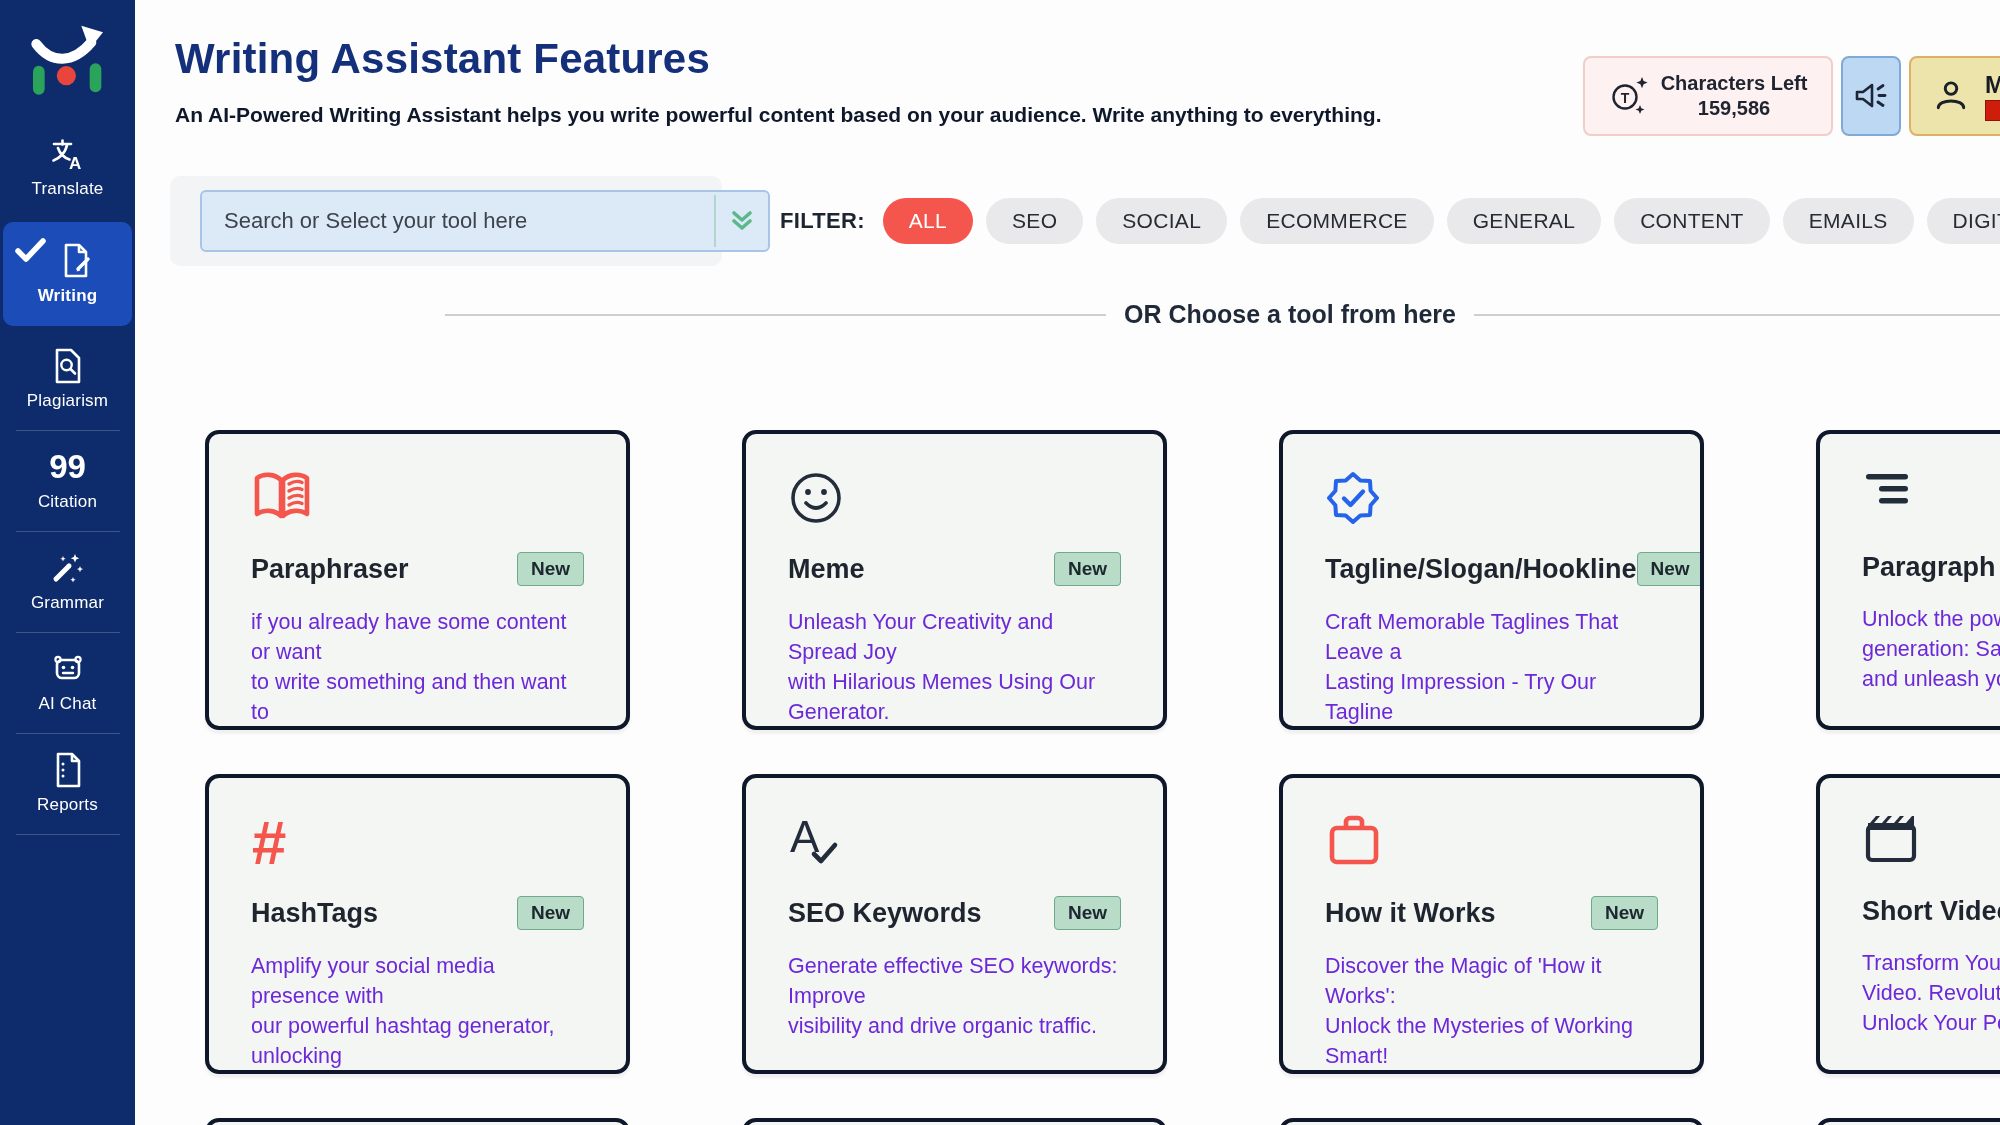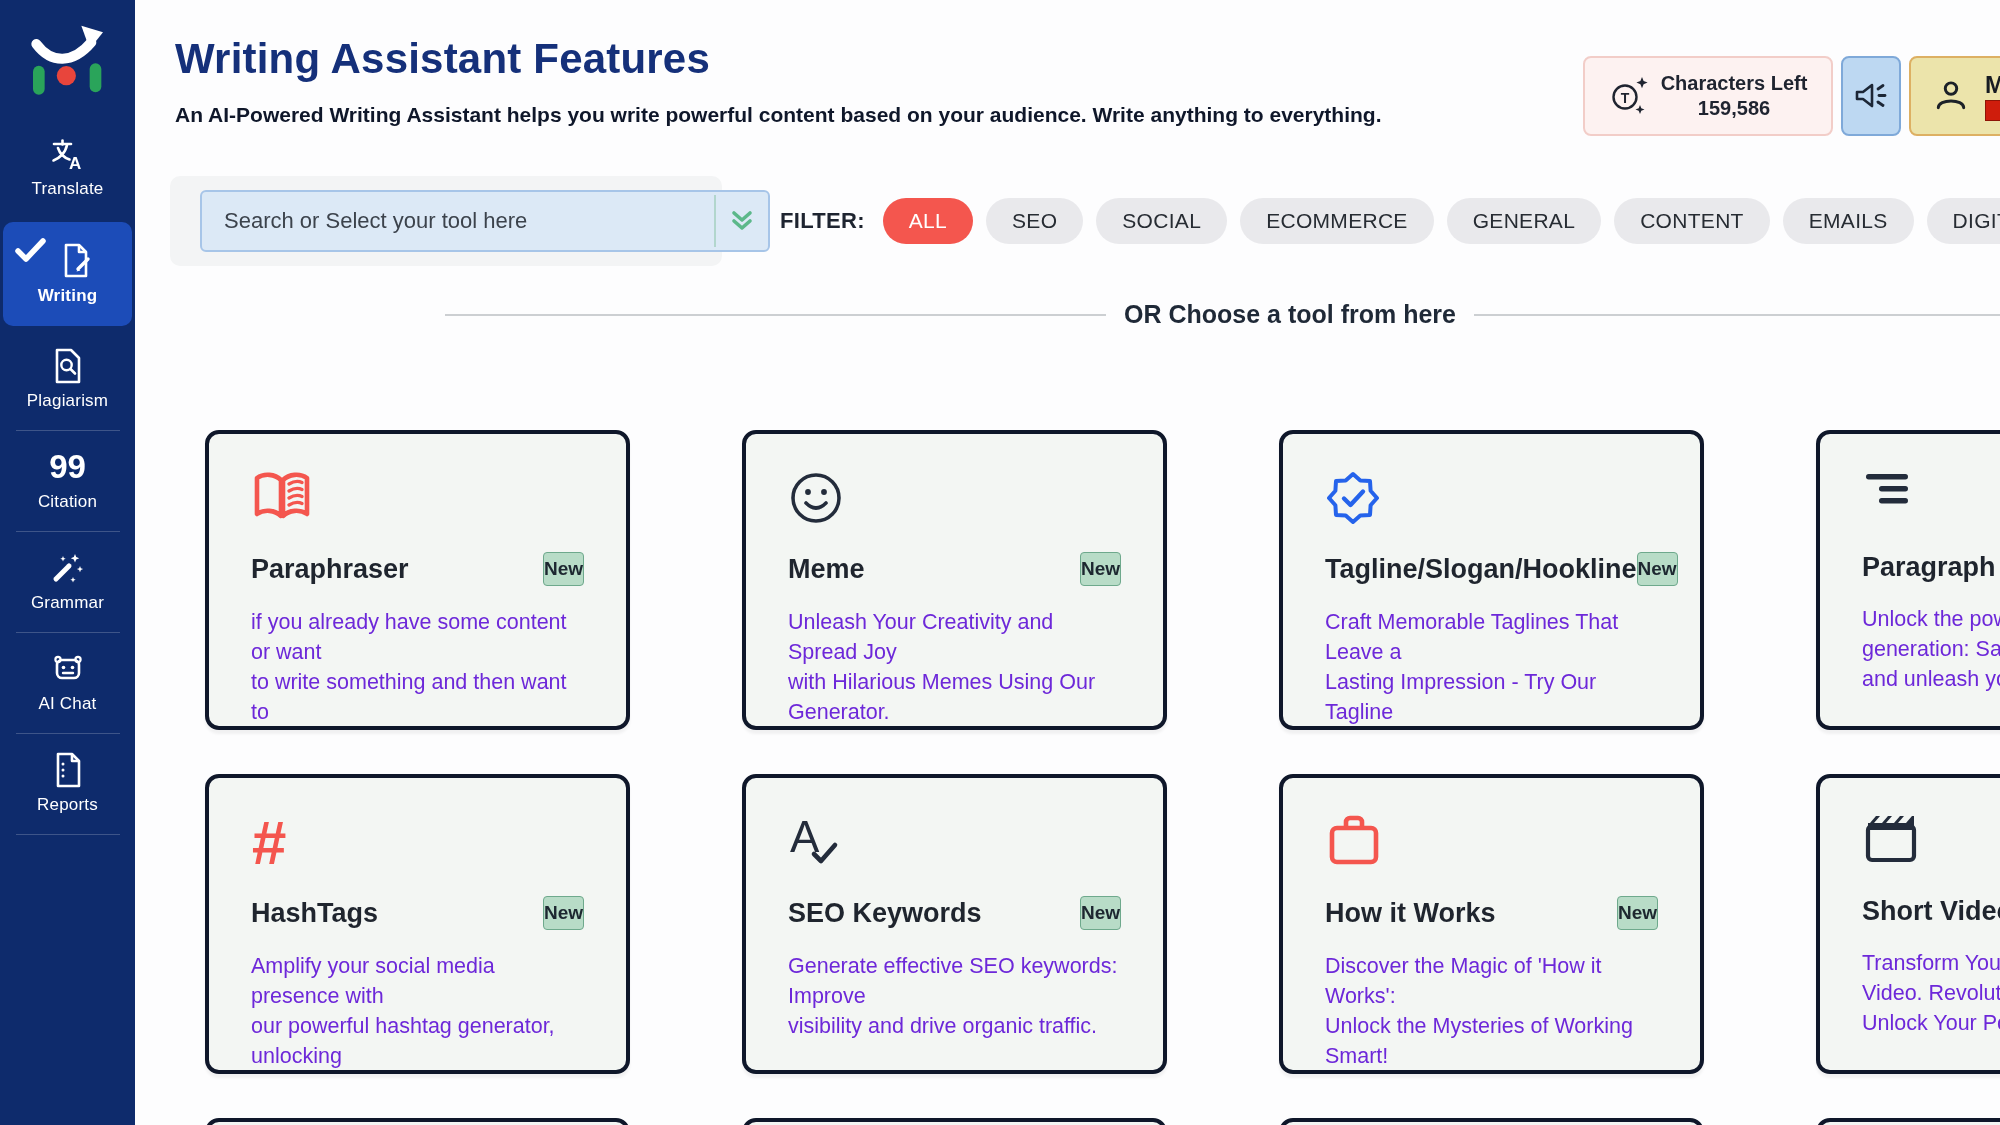--- a/index.html
+++ b/index.html
@@ -58,21 +58,21 @@
 
   
   .cards-grid { position:absolute; left:70px; top:430px; display:grid;
     grid-template-columns:repeat(4,507px); column-gap:30px; row-gap:44px; }
   .card { width:425px; height:300px; background:#f3f6f3; border:4px solid #0f172a; border-radius:14px;
     padding:36px 42px; box-shadow:0 4px 3px rgba(0,0,0,.05); cursor:pointer; overflow:hidden; }
   .card-icon { height:58px; display:flex; align-items:flex-start; }
   .card-title-row { margin-top:24px; display:flex; align-items:center; justify-content:space-between; }
   .card-title { font-size:27px; font-weight:bold; color:#1f252e; white-space:nowrap; }
   .new-badge { background:#b8dcc7; border:1px solid #6ea98c; border-radius:4px; color:#1d2730;
-    font-size:19px; font-weight:bold; padding:5px 0; }
+    font-size:19px; font-weight:bold; padding:5px 13px; }
   .card-desc { margin-top:21px; font-size:21.5px; color:#6d28d9; line-height:30px; white-space:pre-line; }
 </style>
 </head>
 <body>
 
 <div class="sidebar">
   <div class="logo-wrap">
     <svg width="100" height="92" viewBox="0 0 120 100">
       <path d="M22,32 C40,56 66,56 88,30" fill="none" stroke="#ffffff" stroke-width="12" stroke-linecap="round"></path>
       <polygon points="76,10 102,18 86,38" fill="#ffffff"></polygon>

